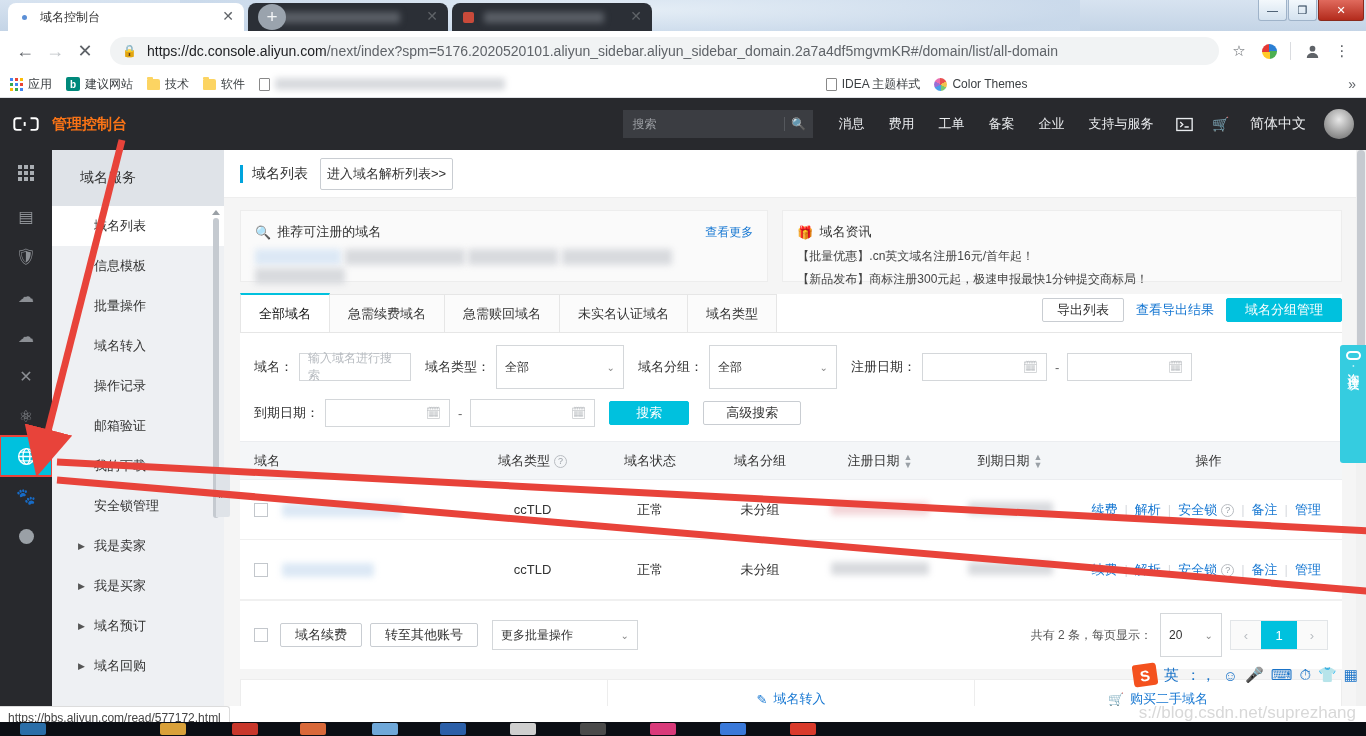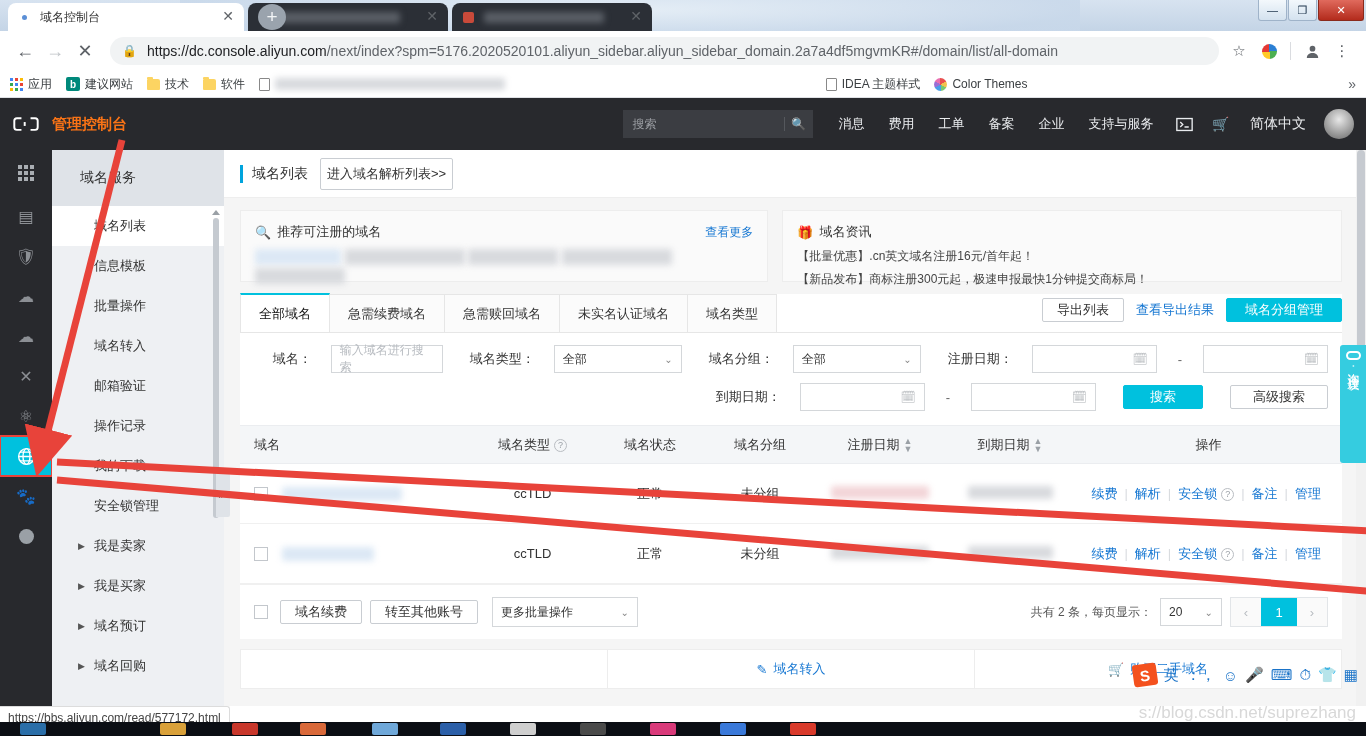--- a/index.html
+++ b/index.html
@@ -157,26 +157,26 @@
 
   .card { margin:12px 16px 0 16px; background:#fff; }
   .tabs { display:flex; border-bottom:1px solid #e6e6e6; position:relative;}
   .tabitem { height:38px; padding:0 18px; display:flex; align-items:center; font-size:13px; color:#333;
     border:1px solid #e6e6e6; border-bottom:none; border-left:none; background:#fbfbfb;}
   .tabitem:first-child { border-left:1px solid #e6e6e6; }
   .tabitem.active { background:#fff; border-top:2px solid #00c1de; color:#111; margin-top:-1px; height:39px;}
   .tabs-right { margin-left:auto; display:flex; align-items:center; gap:12px; padding:0 0 6px 0;}
 
   .filters { padding:12px 14px 4px 14px; }
-  .frow { display:flex; align-items:center; gap:13px; margin-bottom:10px; flex-wrap:nowrap;justify-content:flex-end;}
+  .frow { display:flex; align-items:center; gap:0; margin-bottom:10px; flex-wrap:nowrap;}
   .flabel { font-size:13px; color:#333; margin-right:6px; white-space:nowrap;}
   .input { height:28px; border:1px solid #d4d7da; background:#fff; font-size:12px; color:#333;
     display:flex; align-items:center; padding:0 8px; }
   .input .ph { color:#b7bbc0; }
-  .select { height:28px; border:1px solid #d4d7da; background:#fff; font-size:12px; color:#333;
+  .select { height:44px; border:1px solid #d4d7da; background:#fff; font-size:12px; color:#333;
     display:flex; align-items:center; padding:0 8px; }
   .select .cv { margin-left:auto; color:#888; font-size:10px; padding-left:10px;}
   .dateinput { height:28px; border:1px solid #d4d7da; background:#fff; display:flex; align-items:center; padding:0 8px; font-size:12px;}
   .dateinput .cal { margin-left:auto; color:#b0b4b8; font-size:12px;}
   .dash { padding:0 8px; color:#666; }
 
   table.grid { width:100%; border-collapse:collapse; }
   table.grid th { background:#f4f6f8; height:38px; font-size:13px; font-weight:normal; color:#333; border-top:1px solid #ebedf0; border-bottom:1px solid #ebedf0;}
   table.grid td { height:60px; font-size:13px; color:#333; text-align:center; border-bottom:1px solid #f0f0f0;}
   .sorticon { display:inline-block; margin-left:4px; color:#9aa0a6; font-size:9px; line-height:8px; vertical-align:middle;}
@@ -428,24 +428,24 @@
         <div class="side-item">
             <span>信息模板</span>
           </div>
         <div class="side-item">
             <span>批量操作</span>
           </div>
         <div class="side-item">
             <span>域名转入</span>
           </div>
         <div class="side-item">
+            <span>操作记录</span>
+          </div>
+        <div class="side-item">
             <span>邮箱验证</span>
-          </div>
-        <div class="side-item">
-            <span>操作记录</span>
           </div>
         <div class="side-item">
             <span>我的下载</span>
           </div>
         <div class="side-item">
             <span>安全锁管理</span>
           </div>
         <div class="side-item">
             <span class="caret">▶</span>
             <span>我是卖家</span>

